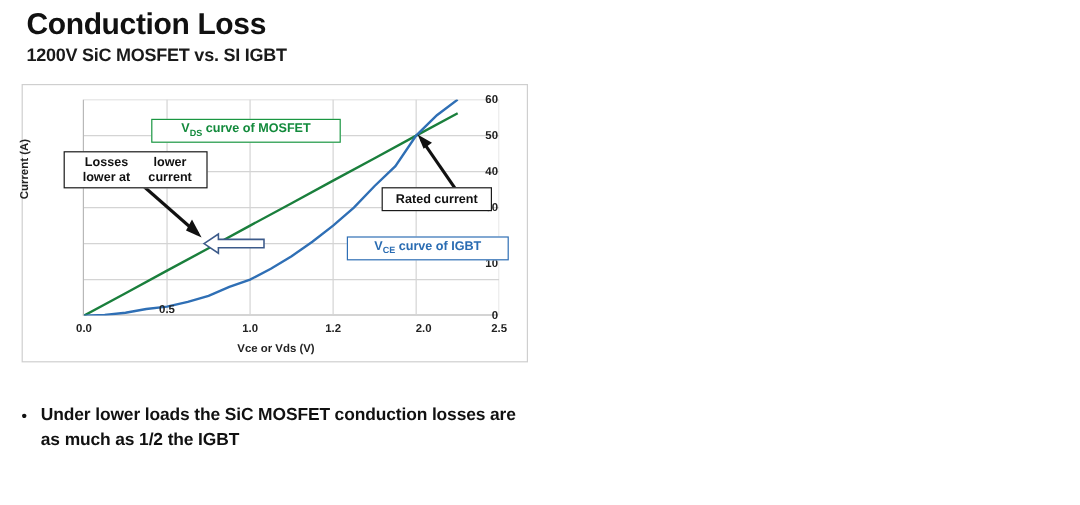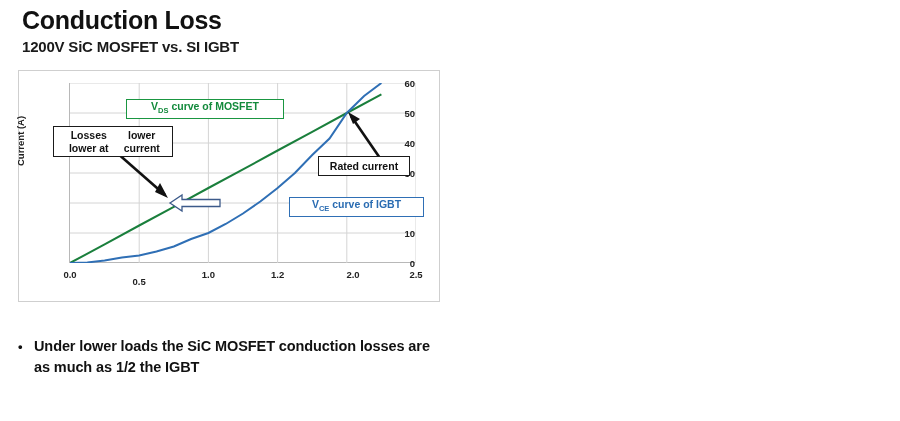--- a/index.html
+++ b/index.html
@@ -118,29 +118,29 @@
           <polygon points="100,120 112,112 112,116.5 150,116.5 150,123.5 112,123.5 112,128"></polygon>
         </g>
 
         <g>
           <line x1="312" y1="78" x2="281" y2="33" stroke="#111" stroke-width="2.6"></line>
           <polygon points="278,29 290,36 283,41" fill="#111"></polygon>
         </g>
       </svg>
 
       <div class="ytick-l" style="top:180px">0</div>
-      <div class="ytick-l" style="top:150px">10</div>
+      <div class="ytick-l" style="top:137px">10</div>
       <div class="ytick-l" style="top:120px">20</div>
       <div class="ytick-l" style="top:90px">30</div>
       <div class="ytick-l" style="top:60px">40</div>
       <div class="ytick-l" style="top:30px">50</div>
       <div class="ytick-l" style="top:0px">60</div>
 
       <div class="xtick-l" style="left:0px;top:186px">0.0</div>
-      <div class="xtick-l" style="left:69.2px;top:193px">0.5</div>
+      <div class="xtick-l" style="left:69.2px;top:170px">0.5</div>
       <div class="xtick-l" style="left:138.4px;top:186px">1.0</div>
       <div class="xtick-l" style="left:207.6px;top:186px">1.2</div>
       <div class="xtick-l" style="left:283px;top:186px">2.0</div>
       <div class="xtick-l" style="left:346px;top:186px">2.5</div>
 
       <div class="callout" id="callout-mosfet" style="left:56px;top:16px;width:158px;height:20px;">
         <span><span>V</span><span class="sub">DS</span><span> curve of MOSFET</span></span>
       </div>
 
       <div class="callout" id="callout-igbt" style="left:175px;top:114px;width:135px;height:20px;margin-left:44px;">
@@ -148,20 +148,21 @@
       </div>
 
       <div class="callout" id="callout-losses" style="left:-17px;top:43px;width:120px;height:31px;flex-direction:row;">
         <span>Losses lower at</span>
         <span>lower current</span>
       </div>
 
       <div class="callout" id="callout-rated" style="left:248px;top:73px;width:92px;height:20px;">Rated current</div>
     </div>
 
+    <div id="left-xlabel">Vce or Vds (V)</div>
   </div>
 
   <div class="bullets" id="left-bullets">
     <div class="bullet">
       <span class="dot">•</span>
       <span class="btxt">Under lower loads the SiC MOSFET conduction losses are as much as 1/2 the IGBT</span>
     </div>
   </div>
 </div>
 

